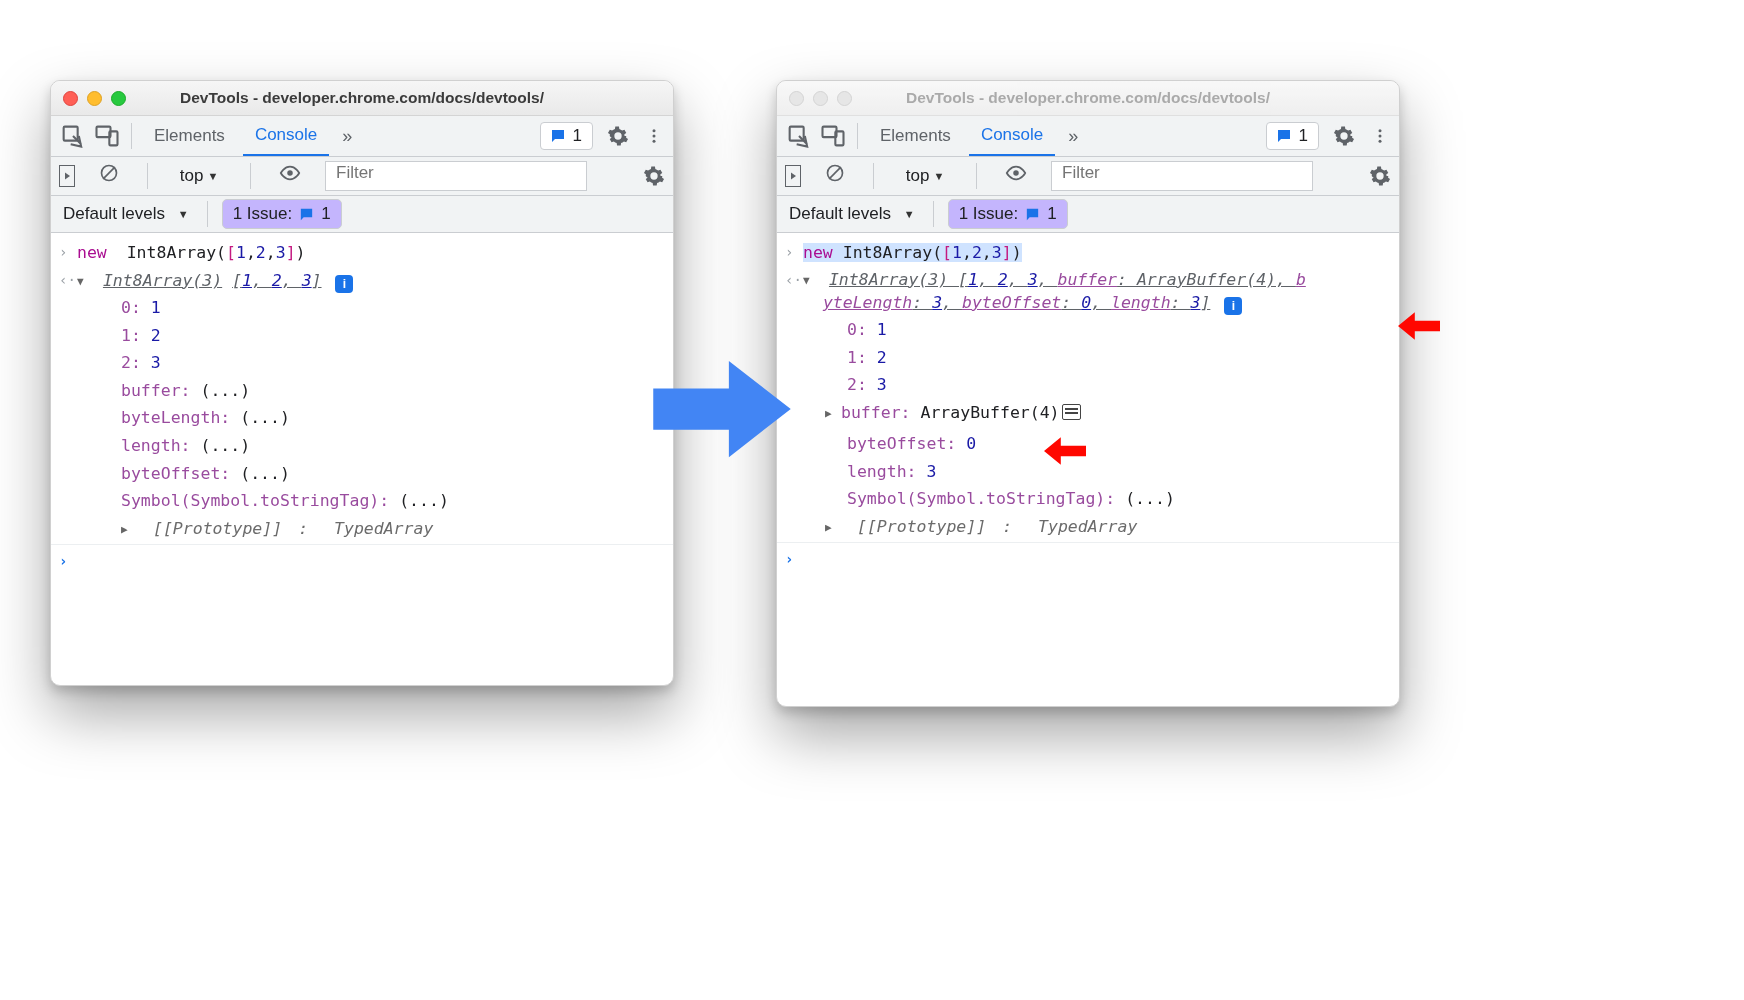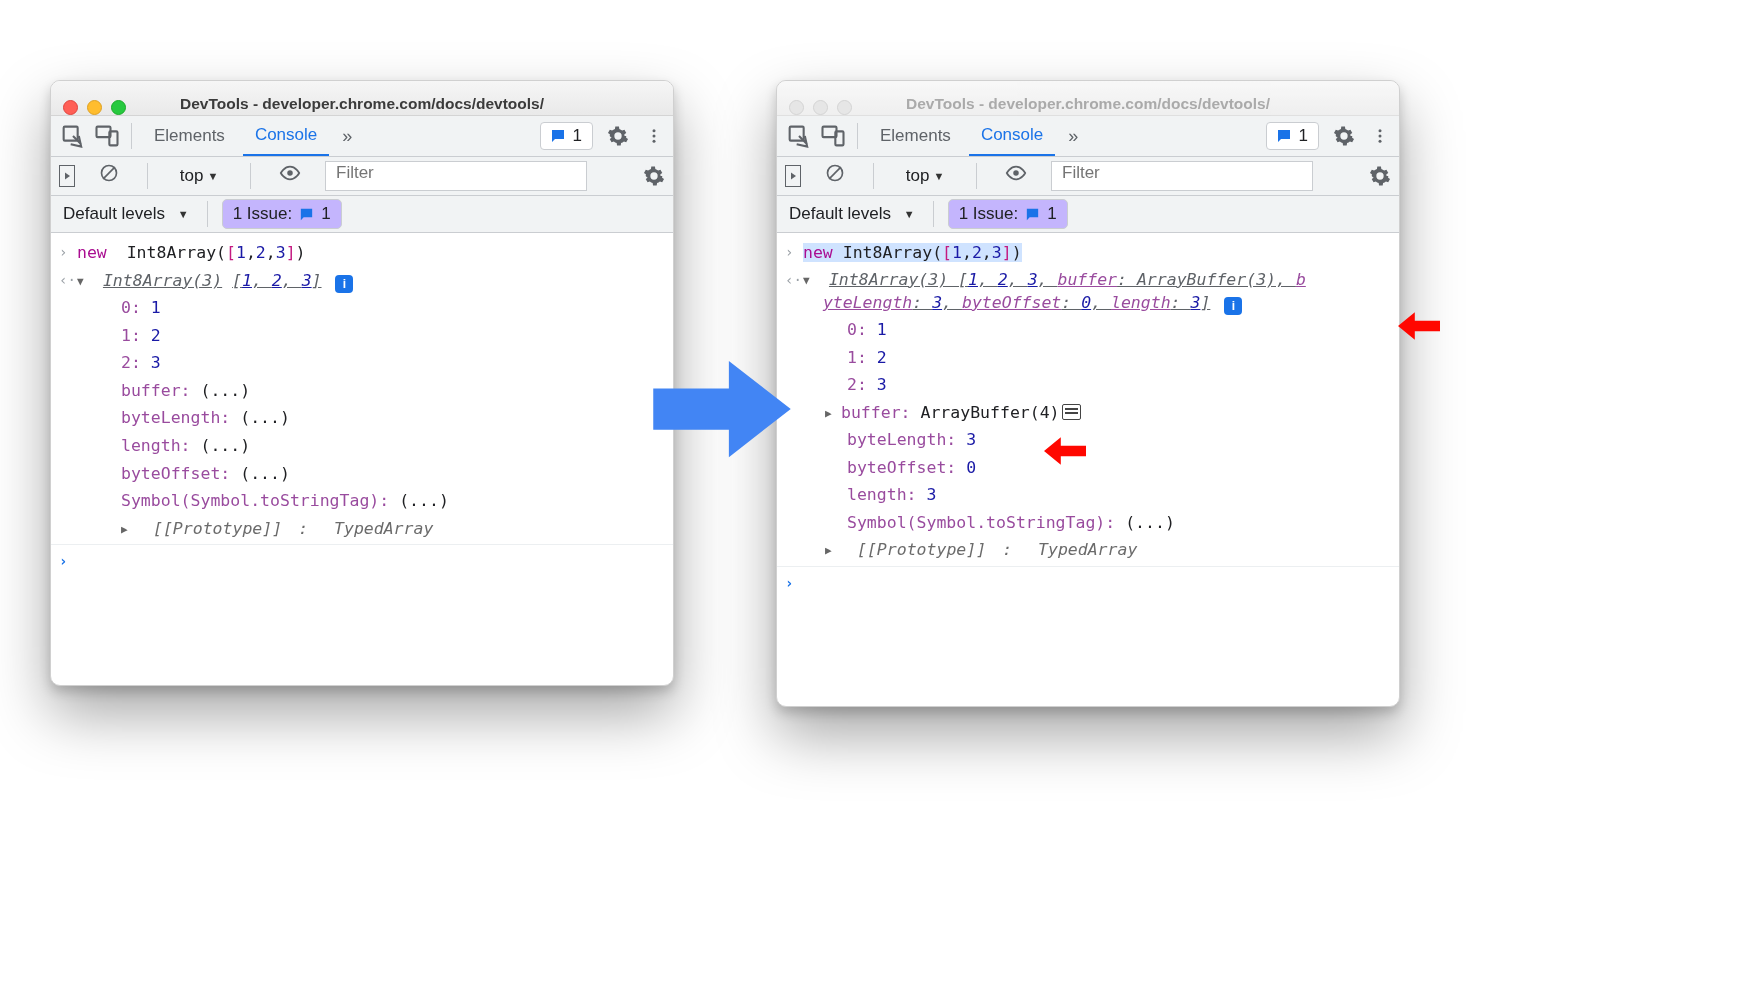--- a/index.html
+++ b/index.html
@@ -24,21 +24,21 @@
     width:622px;
     background:#fff;
     border:1px solid #d0d0d0;
     border-radius:10px;
     box-shadow:0 28px 60px rgba(0,0,0,.35),0 6px 12px rgba(0,0,0,.18);
     overflow:hidden;
   }
   .win.left  { top:80px; left:50px;  height:604px; }
   .win.right { top:80px; left:776px; height:625px; }
   .titlebar{
-    height:34px; display:flex; align-items:flex-end;
+    height:34px; display:flex; align-items:center;
     background:linear-gradient(#f6f6f6,#e9e9e9);
     border-bottom:1px solid #d4d4d4;
     position:relative;
   }
   .titlebar.dim{ opacity:.72; }
   .dots{ display:flex; gap:9px; margin-left:12px; }
   .dot{ width:13px; height:13px; border-radius:50%; }
   .dot.r{ background:#ff5f56; border:1px solid #e0443e; }
   .dot.y{ background:#ffbd2e; border:1px solid #dea123; }
   .dot.g{ background:#27c93f; border:1px solid #1aab29; }
@@ -419,21 +419,21 @@
       <div class="row">
         <div class="gutter">›</div>
         <div class="body">
           <span class="highlight"><span class="kw">new&nbsp;</span><span class="cls">Int8Array</span>(<span class="str">[</span><span class="num">1</span>,<span class="num">2</span>,<span class="num">3</span><span class="str">]</span>)</span>
         </div>
       </div>
       <div class="row">
         <div class="gutter">‹·</div>
         <div class="body" style="line-height:1.42">
           <span class="expander">▼</span>
-          <span class="ital">Int8Array(3) [</span><span class="num ital">1</span><span class="ital">, </span><span class="num ital">2</span><span class="ital">, </span><span class="num ital">3</span><span class="ital">, </span><span class="prop ital">buffer</span><span class="ital">: ArrayBuffer(3), </span><span class="prop ital">b</span><br>
+          <span class="ital">Int8Array(3) [</span><span class="num ital">1</span><span class="ital">, </span><span class="num ital">2</span><span class="ital">, </span><span class="num ital">3</span><span class="ital">, </span><span class="prop ital">buffer</span><span class="ital">: ArrayBuffer(4), </span><span class="prop ital">b</span><br>
           &nbsp;&nbsp;<span class="prop ital">yteLength</span><span class="ital">: </span><span class="num ital">3</span><span class="ital">, </span><span class="prop ital">byteOffset</span><span class="ital">: </span><span class="num ital">0</span><span class="ital">, </span><span class="prop ital">length</span><span class="ital">: </span><span class="num ital">3</span><span class="ital">]</span>
           <span class="info-badge">i</span>
         </div>
       </div>
       <div class="row">
           <div class="gutter"></div>
           <div class="body ind2"><span class="prop">0</span><span class="prop">:</span> <span class="num">1</span></div>
         </div>
       <div class="row">
           <div class="gutter"></div>
@@ -442,21 +442,20 @@
       <div class="row">
           <div class="gutter"></div>
           <div class="body ind2"><span class="prop">2</span><span class="prop">:</span> <span class="num">3</span></div>
         </div>
       <div class="row">
           <div class="gutter"></div>
           <div class="body ind1"><span class="expander">▶</span><span class="prop">buffer</span><span class="prop">:</span> <span class="cls">ArrayBuffer(4)</span><span class="mem-icon"></span></div>
         </div>
       <div class="row">
           <div class="gutter"></div>
-          <div class="body ind2"><span class="prop">byteLength</span><span class="prop">:</span> <span class="num">3</span></div>
         </div>
       <div class="row">
           <div class="gutter"></div>
           <div class="body ind2"><span class="prop">byteOffset</span><span class="prop">:</span> <span class="num">0</span></div>
         </div>
       <div class="row">
           <div class="gutter"></div>
           <div class="body ind2"><span class="prop">length</span><span class="prop">:</span> <span class="num">3</span></div>
         </div>
       <div class="row">

